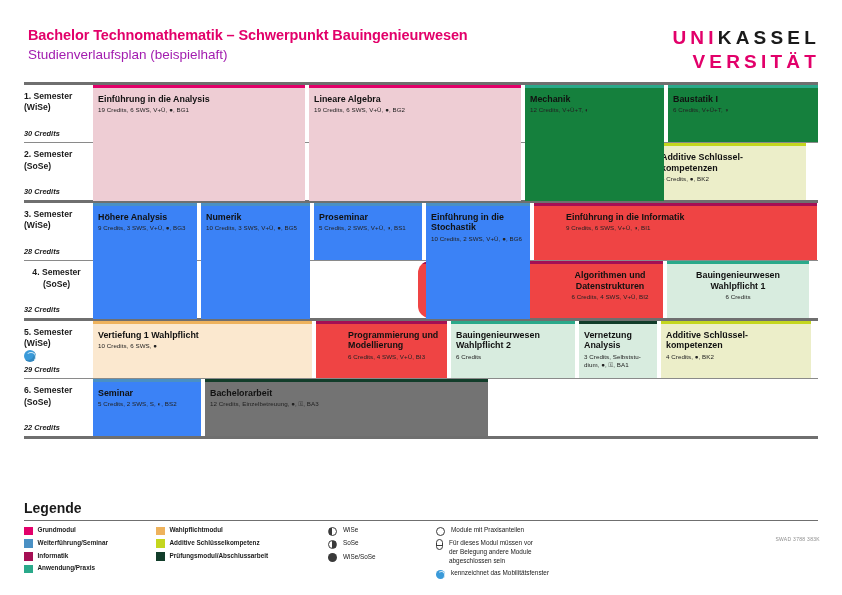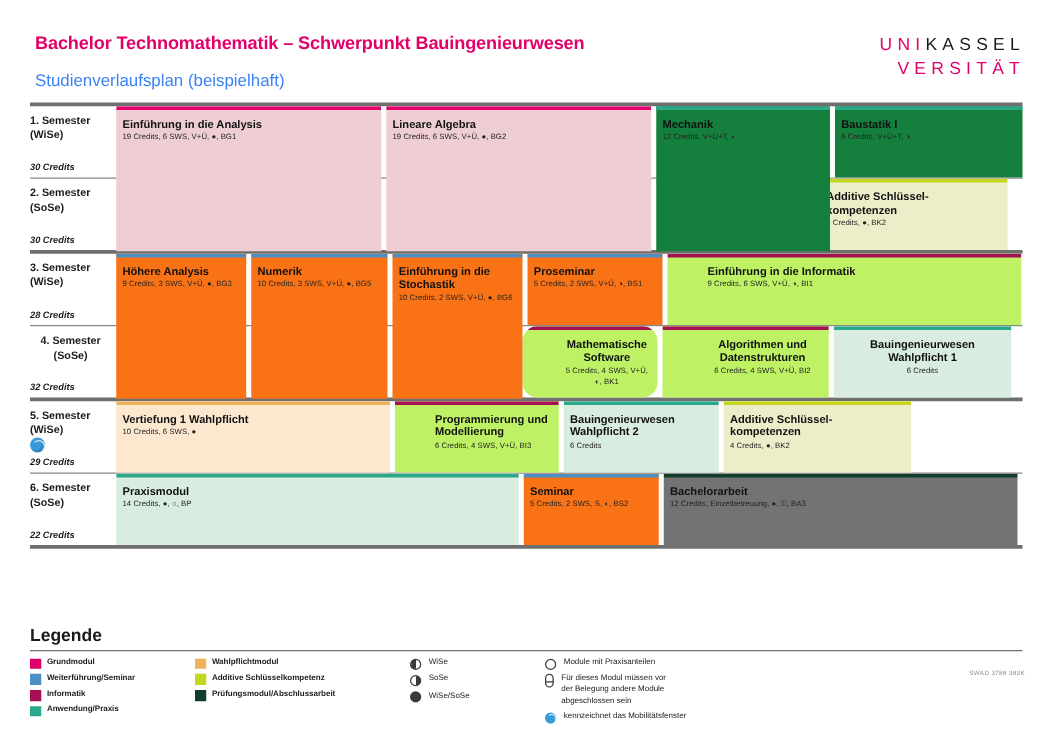--- a/index.html
+++ b/index.html
@@ -2,24 +2,24 @@
 <html><head>
 <meta charset="utf-8">
 <style>
   html,body{margin:0;padding:0;background:#ffffff;}
   body{width:842px;height:595px;font-family:"Liberation Sans",sans-serif;color:#111;overflow:hidden;}
   .page{position:relative;width:842px;height:595px;box-sizing:border-box;padding:0;}
 
   
   .header{position:absolute;left:28px;top:26px;}
   .title-main{font-size:14.5px;font-weight:bold;color:#e2006a;letter-spacing:-0.1px;line-height:1.25;white-space:nowrap;}
-  .title-sub{font-size:13.5px;font-weight:normal;color:#3b82f6;line-height:1.3;margin-top:12px;}
+  .title-sub{font-size:13.5px;font-weight:normal;color:#a21caf;line-height:1.3;margin-top:2px;}
 
   .logo{position:absolute;right:22px;top:28px;text-align:right;line-height:1.05;}
-  .logo-row{font-size:14px;font-weight:normal;letter-spacing:4.2px;white-space:nowrap;}
+  .logo-row{font-size:19px;font-weight:bold;letter-spacing:4.2px;white-space:nowrap;}
   .logo-pink{color:#e2006a;}
   .logo-black{color:#1a1a1a;}
   .logo-row2{margin-top:4px;}
 
   
   .plan{position:absolute;left:24px;top:82px;width:794px;}
   .rowline{height:2.5px;background:#6f6f6f;width:100%;}
   .rowline.thin{height:1.5px;background:#8a8a8a;}
 
   .semrow{display:flex;align-items:stretch;position:relative;}
@@ -34,22 +34,22 @@
   .modzone{flex:1 1 auto;display:flex;gap:4px;align-items:stretch;position:relative;}
 
   .mod{position:relative;box-sizing:border-box;padding:5px 5px 3px 5px;overflow:hidden;}
   .mod .bar{position:absolute;left:0;top:0;right:0;height:3.4px;}
   .mod .mtitle{font-size:8.9px;font-weight:bold;line-height:1.22;color:#111;margin-top:4px;}
   .mod .mmeta{font-size:6.2px;line-height:1.35;color:#222;margin-top:1.5px;letter-spacing:.05px;}
   .mod.empty{background:transparent;}
 
   
   .f-pink{background:#eecdd4;}
-  .f-blue{background:#f97316;}
-  .f-purple{background:#bef264;padding-left:32px;}
+  .f-blue{background:#3b82f6;}
+  .f-purple{background:#ef4444;padding-left:32px;}
   .f-green{background:#15803d;}
   .f-mint{background:#d8ecdf;}
   .f-orange{background:#fbe8cf;}
   .f-yellow{background:#eceec9;}
   .f-grey{background:#737373;}
 
   
   .b-pink{background:#e2006a;}
   .b-blue{background:#4a90c4;}
   .b-purple{background:#a50f54;}
@@ -159,29 +159,29 @@
           <div class="mod f-blue" style="width: 104px; flex: 0 0 104px; height: 116px; position: relative; z-index: 3;">
             <div class="bar b-blue"></div>
             <div class="mtitle">Höhere Analysis</div>
             <div class="mmeta">9 Credits, 3 SWS, V+Ü, ●, BG3</div>
           </div>
           <div class="mod f-blue" style="width: 109px; flex: 0 0 109px; height: 116px; position: relative; z-index: 3;">
             <div class="bar b-blue"></div>
             <div class="mtitle">Numerik</div>
             <div class="mmeta">10 Credits, 3 SWS, V+Ü, ●, BG5</div>
           </div>
+          <div class="mod f-blue" style="width: 108px; flex: 0 0 108px;">
+            <div class="bar b-blue"></div>
+            <div class="mtitle">Proseminar</div>
+            <div class="mmeta">5 Credits, 2 SWS, V+Ü, ◑, BS1</div>
+          </div>
           <div class="mod f-blue" style="width: 104px; flex: 0 0 104px; height: 116px; position: relative; z-index: 3;">
             <div class="bar b-blue"></div>
             <div class="mtitle">Einführung in die<br>Stochastik</div>
             <div class="mmeta">10 Credits, 2 SWS, V+Ü, ●, BG6</div>
-          </div>
-          <div class="mod f-blue" style="width: 108px; flex: 0 0 108px;">
-            <div class="bar b-blue"></div>
-            <div class="mtitle">Proseminar</div>
-            <div class="mmeta">5 Credits, 2 SWS, V+Ü, ◑, BS1</div>
           </div>
           <div class="mod f-purple" style="width: 283px; flex: 0 0 283px;">
             <div class="bar b-purple"></div>
             <div class="mtitle">Einführung in die Informatik</div>
             <div class="mmeta">9 Credits, 6 SWS, V+Ü, ◑, BI1</div>
           </div>
         </div>
       </div>
       <div class="rowline thin"></div>
       <div class="semrow" style="height: 57px; text-align: center;">
@@ -224,39 +224,39 @@
           <div class="mod f-purple" style="width: 131px; flex: 0 0 131px;">
             <div class="bar b-purple"></div>
             <div class="mtitle">Programmierung und<br>Modellierung</div>
             <div class="mmeta">6 Credits, 4 SWS, V+Ü, BI3</div>
           </div>
           <div class="mod f-mint" style="width: 124px; flex: 0 0 124px;">
             <div class="bar b-green"></div>
             <div class="mtitle">Bauingenieurwesen<br>Wahlpflicht 2</div>
             <div class="mmeta">6 Credits</div>
           </div>
+          <div class="mod f-mint" style="width: 78px; flex: 0 0 78px;">
+            <div class="bar b-dark"></div>
+            <div class="mtitle">Vernetzung<br>Analysis</div>
+            <div class="mmeta">3 Credits, Selbststu-<br>dium, ●, ⚿, BA1</div>
+          </div>
           <div class="mod f-yellow" style="width: 150px; flex: 0 0 150px;">
             <div class="bar b-yellow"></div>
             <div class="mtitle">Additive Schlüssel-<br>kompetenzen</div>
             <div class="mmeta">4 Credits, ●, BK2</div>
           </div>
         </div>
       </div>
       <div class="rowline thin"></div>
       <div class="semrow" style="height: 57px;">
         <div class="semlabel">
           <div class="sname">6. Semester<br>(SoSe)</div>
           <div class="credits">22 Credits</div>
         </div>
         <div class="modzone">
-          <div class="mod f-mint" style="width: 322px; flex: 0 0 322px;">
-            <div class="bar b-green"></div>
-            <div class="mtitle">Praxismodul</div>
-            <div class="mmeta">14 Credits, ●, ○, BP</div>
-          </div>
           <div class="mod f-blue" style="width: 108px; flex: 0 0 108px;">
             <div class="bar b-blue"></div>
             <div class="mtitle">Seminar</div>
             <div class="mmeta">5 Credits, 2 SWS, S, ◐, BS2</div>
           </div>
           <div class="mod f-grey" style="width: 283px; flex: 0 0 283px;">
             <div class="bar b-dark"></div>
             <div class="mtitle">Bachelorarbeit</div>
             <div class="mmeta">12 Credits, Einzelbetreuung, ●, ⚿, BA3</div>
           </div>

